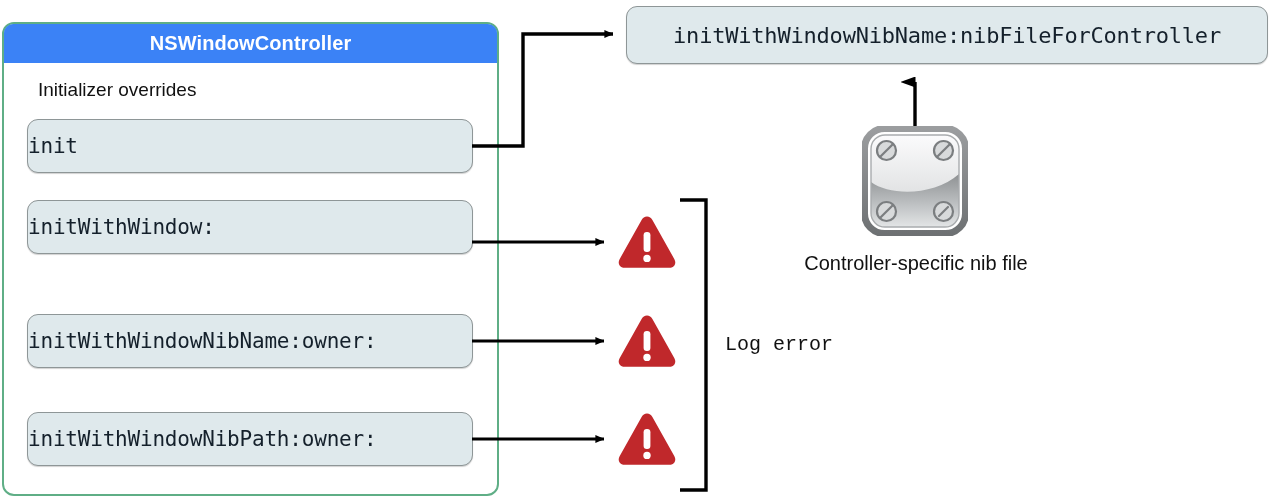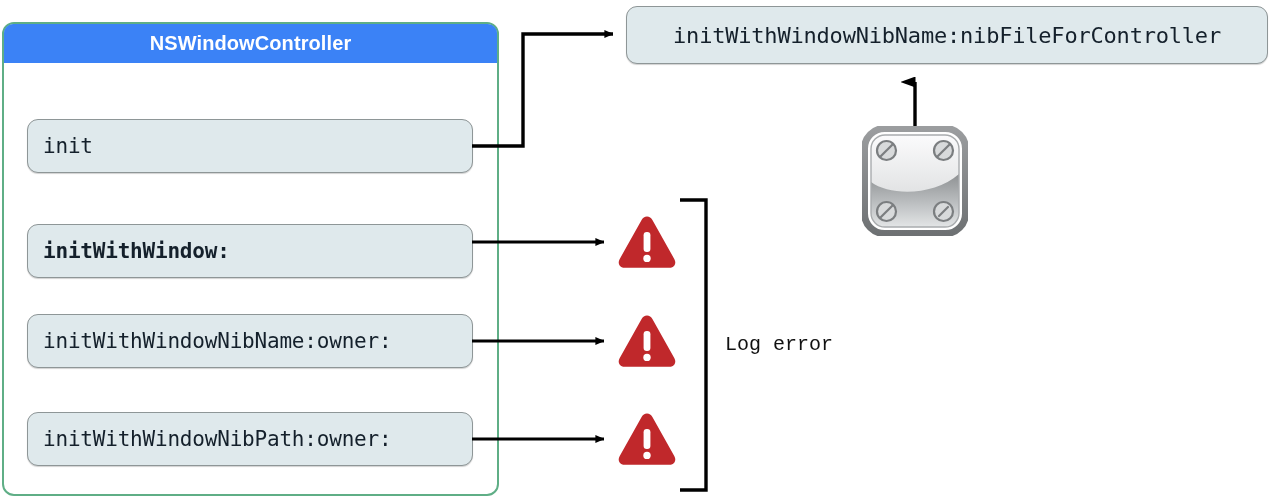--- a/index.html
+++ b/index.html
@@ -71,26 +71,25 @@
     border: 1.5px solid #8e9697;
     border-radius: 11px;
     display: flex;
     align-items: center;
     box-shadow: 0 1px 1px rgba(0,0,0,0.18);
   }
   .method-label {
     font-family: "DejaVu Sans Mono", monospace;
     font-size: 21px;
     color: #14202b;
-    padding-left: 15px;
     letter-spacing: -0.2px;
     white-space: nowrap;
   }
   #method-init      { top: 119px; }
-  #method-window    { top: 224px; font-weight: bold; }
+  #method-window    { top: 200px; }
   #method-nibname   { top: 314px; }
   #method-nibpath   { top: 412px; }
 
   
   .result-box {
     position: absolute;
     box-sizing: border-box;
     left: 626px;
     top: 6px;
     width: 642px;
@@ -166,20 +165,21 @@
 <body>
 
 <div id="canvas">
 
   <div class="class-box">
     <div class="class-header">
       <span class="class-header-title">NSWindowController</span>
     </div>
   </div>
 
+  <div class="section-label">Initializer overrides</div>
 
   <div class="method-box" id="method-init">
     <span class="method-label">init</span>
   </div>
 
   <div class="method-box" id="method-window">
     <span class="method-label">initWithWindow:</span>
   </div>
 
   <div class="method-box" id="method-nibname">
@@ -288,14 +288,15 @@
       <circle cx="81.5" cy="85.5" r="9.5"></circle>
     </g>
     <g stroke="#7b7e80" stroke-width="2.2" stroke-linecap="round">
       <line x1="18.2" y1="30.8" x2="30.8" y2="18.2"></line>
       <line x1="75.2" y1="30.8" x2="87.8" y2="18.2"></line>
       <line x1="18.2" y1="91.8" x2="30.8" y2="79.2"></line>
       <line x1="77.0" y1="90.0" x2="86.0" y2="81.0"></line>
     </g>
   </svg>
 
+  <div class="nib-caption">Controller-specific nib file</div>
 
 </div>
 
 </body></html>

